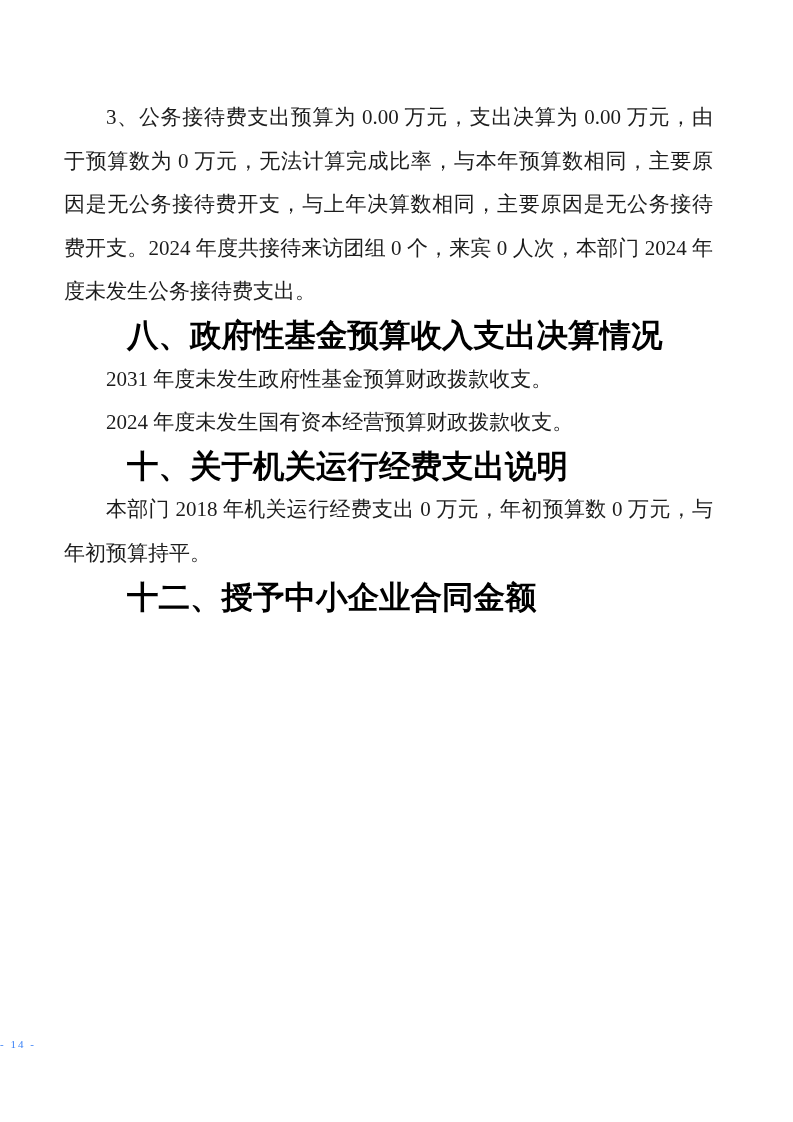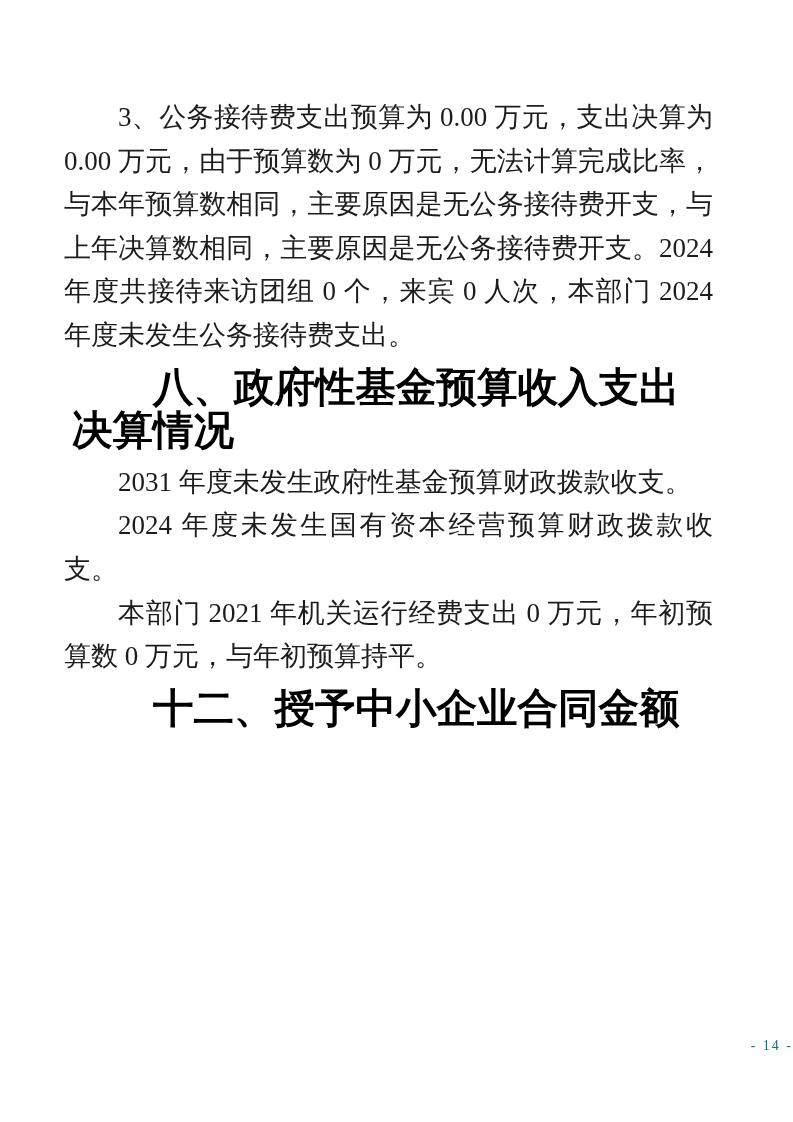--- a/index.html
+++ b/index.html
@@ -16,57 +16,58 @@
     overflow: hidden;
     box-sizing: border-box;
   }
   .content {
     position: absolute;
     left: 64px;
     top: 96px;
     width: 649px;
     color: #1c1c1c;
     font-family: "Liberation Serif", serif;
-    font-size: 27px;
+    font-size: 21px;
     line-height: 43.6px;
     text-align: justify;
   }
   .para {
     margin: 0;
     text-indent: 2em;
     font-family: "Liberation Serif", serif;
     font-weight: 400;
   }
   .heading {
-    margin: 8px;
+    margin: 0;
     text-indent: 2em;
     font-family: "Liberation Sans", sans-serif;
     font-weight: 700;
     color: #000000;
     text-align: left;
   }
   .footer {
     position: absolute;
     left: 0;
     top: 1038px;
     width: 100%;
-    text-align: right;
+    text-align: left;
     font-family: "Liberation Serif", serif;
-    font-size: 14px;
+    font-size: 11px;
     letter-spacing: 2px;
-    color: #0f766e;
+    color: #3b82f6;
   }
 </style>
 </head>
 <body>
 
 <div class="page">
   <div class="content">
     <p class="para">3、公务接待费支出预算为 0.00 万元，支出决算为 0.00 万元，由于预算数为 0 万元，无法计算完成比率，与本年预算数相同，主要原因是无公务接待费开支，与上年决算数相同，主要原因是无公务接待费开支。2024 年度共接待来访团组 0 个，来宾 0 人次，本部门 2024 年度未发生公务接待费支出。</p>
     <h2 class="heading">八、政府性基金预算收入支出决算情况</h2>
     <p class="para">2031 年度未发生政府性基金预算财政拨款收支。</p>
     <p class="para">2024 年度未发生国有资本经营预算财政拨款收支。</p>
-    <p class="para">本部门 2021 年机关运行经费支出 0 万元，年初预算数 0 万元，与年初预算持平。</p>
+    <h2 class="heading">十、关于机关运行经费支出说明</h2>
+    <p class="para">本部门 2018 年机关运行经费支出 0 万元，年初预算数 0 万元，与年初预算持平。</p>
     <h2 class="heading">十二、授予中小企业合同金额</h2>
   </div>
 
   <div class="footer">- 14 -</div>
 </div>
 
 </body></html>

